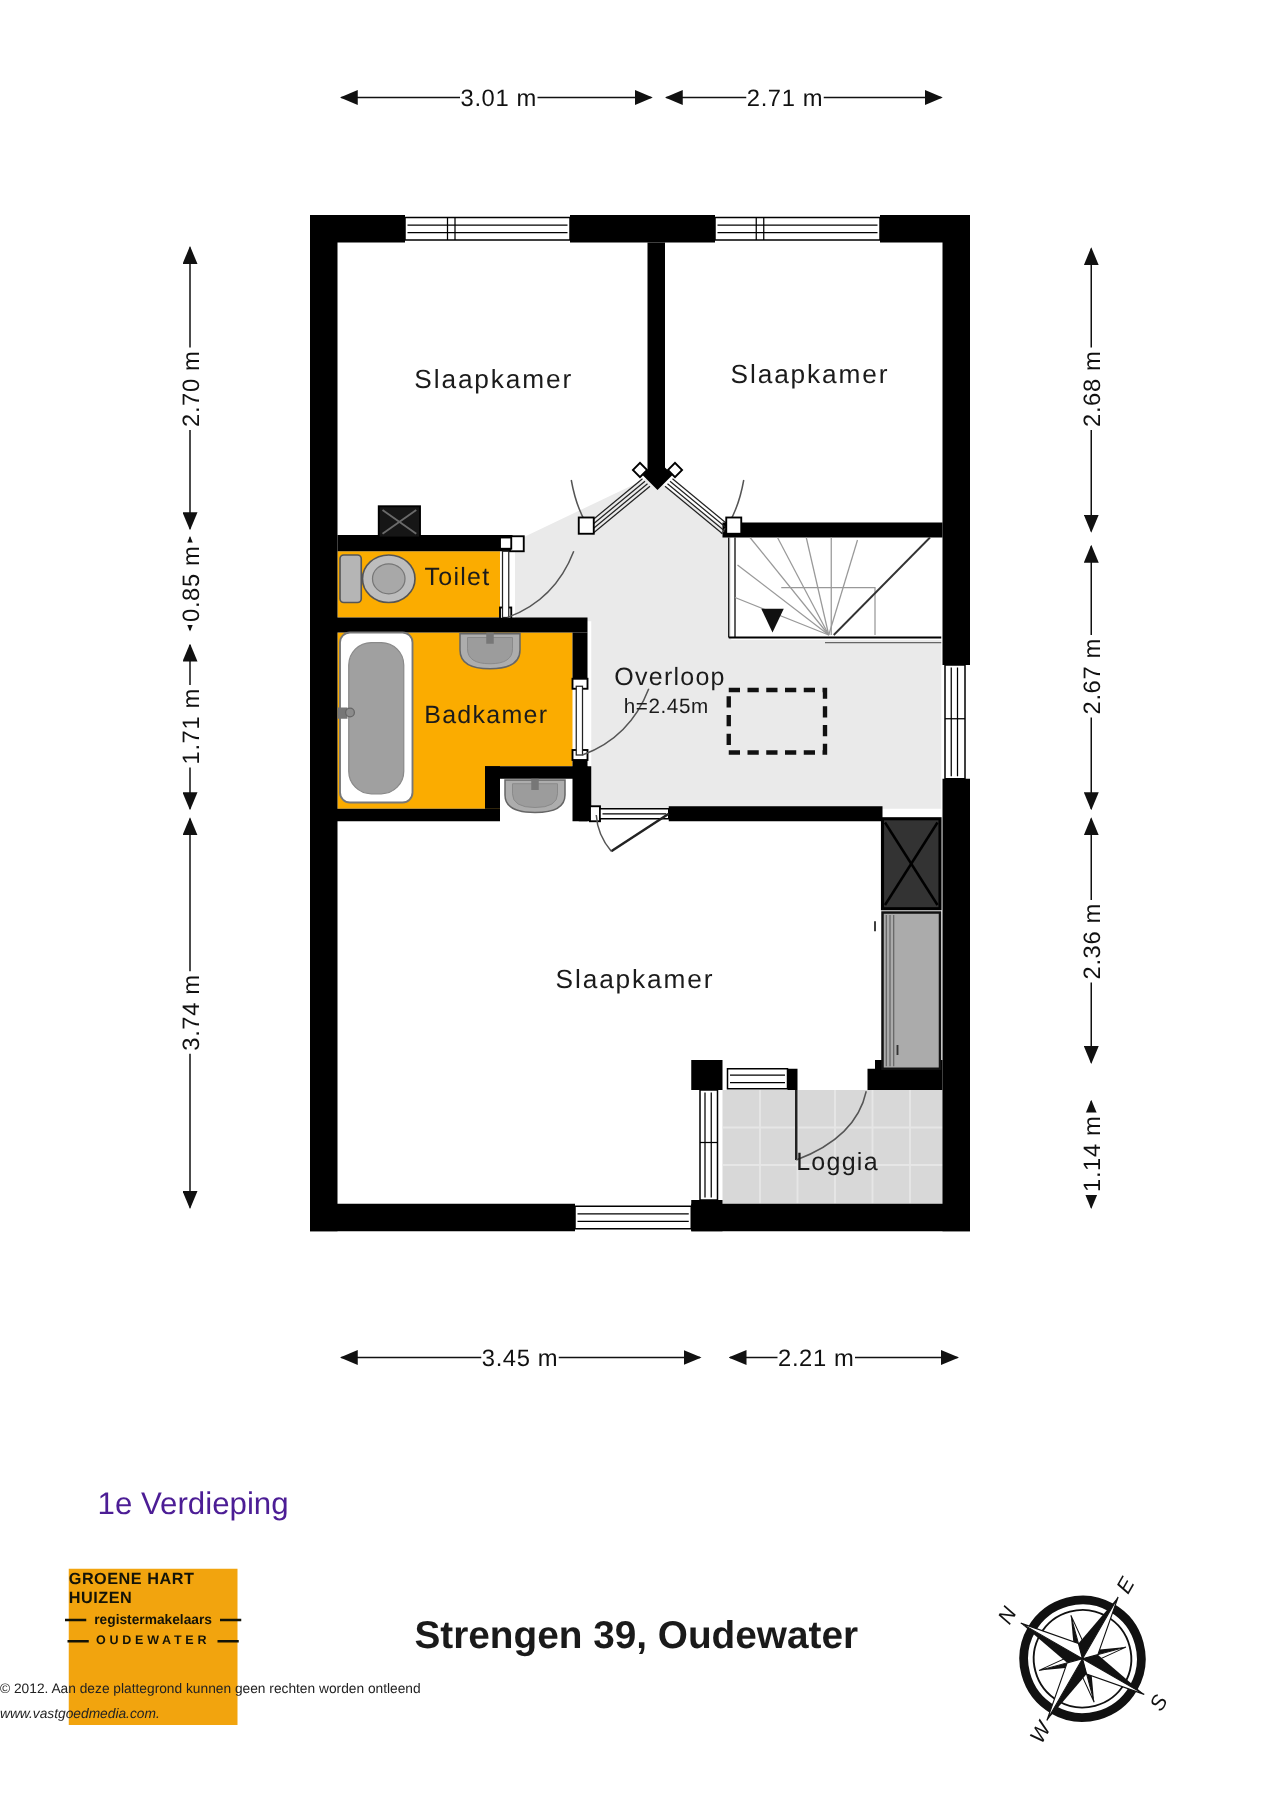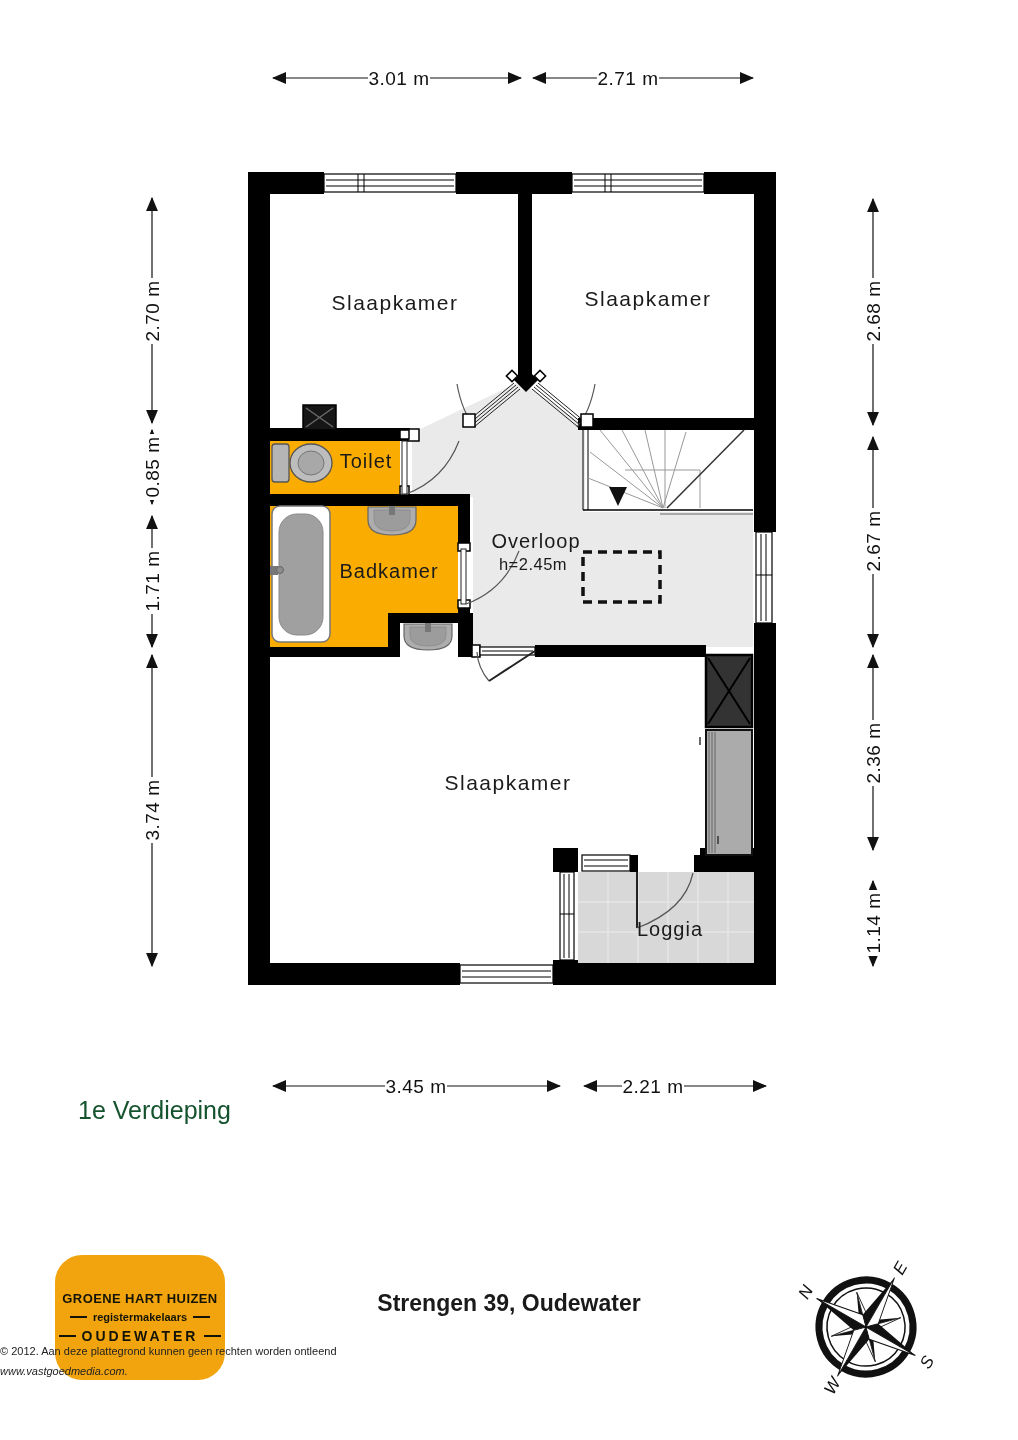--- a/index.html
+++ b/index.html
@@ -11,29 +11,29 @@
   .h-label{font-size:16.5px;letter-spacing:.5px;fill:#1b1b1b;}
   .dim-text{font-size:19px;fill:#111;letter-spacing:.5px;}
   .dim-line{stroke:#111;stroke-width:1.2;}
   .wall{fill:#000;}
   .win{fill:#fff;stroke:#000;stroke-width:1.2;}
   .winline{stroke:#000;stroke-width:1;}
   .post{fill:#fff;stroke:#000;stroke-width:1.5;}
   .arc{fill:none;stroke:#555;stroke-width:1.2;}
   .leaf{stroke:#222;stroke-width:1;}
   .stair{stroke:#999;stroke-width:1;fill:none;}
-  #floor-label{position:absolute;left:78px;top:1096px;font-size:25px;color:#14532d;}
-  #logo{position:absolute;left:55px;top:1255px;width:170px;height:125px;background:#F2A40E;
-        display:flex;flex-direction:column;align-items:center;justify-content:center;gap:5px;color:#131308;border-radius:27px;}
+  #floor-label{position:absolute;left:78px;top:1189px;font-size:25px;color:#4c1d95;}
+  #logo{position:absolute;left:55px;top:1255px;width:135px;height:125px;background:#F2A40E;
+        display:flex;flex-direction:column;align-items:center;gap:5px;color:#131308;}
   #logo .l1{font-weight:bold;font-size:13px;letter-spacing:.4px;}
   #logo .row{display:flex;align-items:center;gap:6px;}
   #logo .dash{width:17px;height:2px;background:#131308;}
   #logo .l2{font-weight:bold;font-size:11px;}
-  #logo .l3{font-weight:bold;font-size:14px;letter-spacing:3px;}
-  #title{position:absolute;left:0;right:0;top:1290px;text-align:center;font-size:23px;font-weight:bold;color:#1a1a1a;}
+  #logo .l3{font-weight:bold;font-size:10px;letter-spacing:3px;}
+  #title{position:absolute;left:0;right:0;top:1290px;text-align:center;font-size:31px;font-weight:bold;color:#1a1a1a;}
   #copyright,#website{position:absolute;left:0;right:0;text-align:left;font-size:11px;color:#222;}
   #copyright{top:1345px;}
   #website{top:1365px;font-style:italic;}
 </style>
 </head>
 <body>
 
 <div id="page">
 
 <svg width="1018" height="1440" viewBox="0 0 1018 1440">

